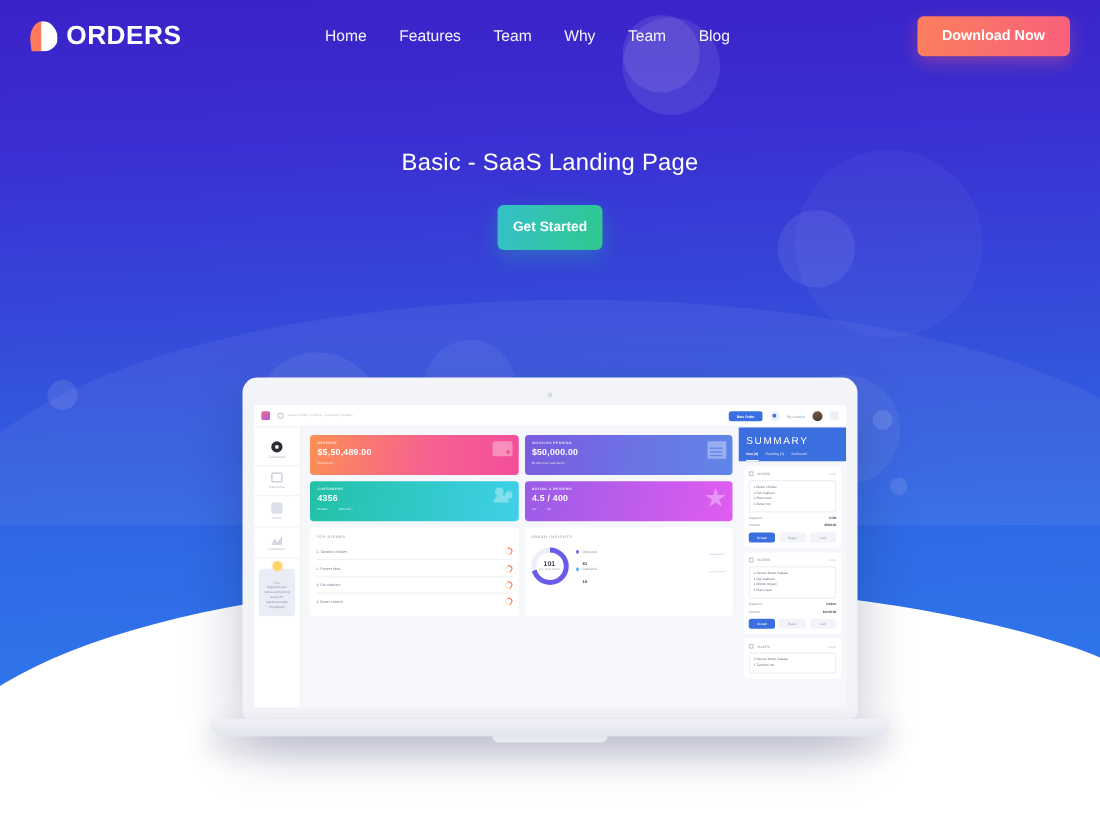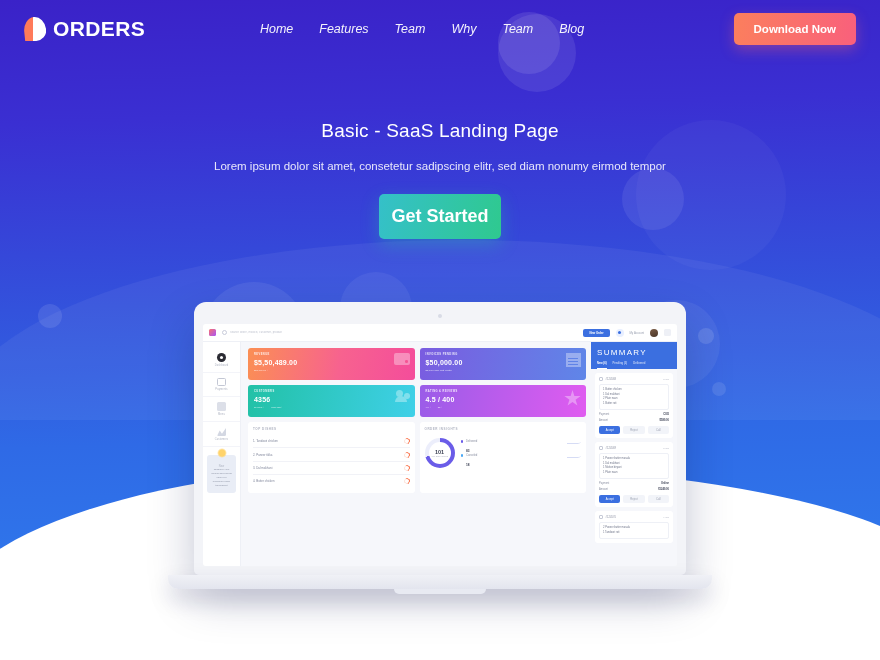--- a/index.html
+++ b/index.html
@@ -60,21 +60,21 @@
   .logo-mark .half-r{
     position:absolute; left:9px; top:0; width:13px; height:24px; overflow:hidden;
   }
   .logo-mark .half-r i{
     display:block; width:22px; height:24px; margin-left:-9px; background:#ffffff;
     border-radius:50% 50% 50% 0 / 58% 58% 42% 42%;
     transform:rotate(-6deg);
   }
   .logo-text{ color:#fff; font-size:21px; font-weight:bold; letter-spacing:.4px; }
 
-  .nav{ display:flex; gap:26px; margin-left:auto; margin-right:auto; padding-left:40px;font-style:italic; }
+  .nav{ display:flex; gap:26px; margin-left:auto; margin-right:auto; padding-left:40px; }
   .nav a{ color:#fff; font-size:12.5px; text-decoration:none; opacity:.94; font-weight:500; }
   .nav-blob{
     position:absolute; left:498px; top:12px; width:62px; height:62px;
     border-radius:50%; background:rgba(255,255,255,0.10); z-index:-1;
   }
   .dl-btn{
     margin-left:auto; margin-right:24px;
     background:linear-gradient(95deg,#fb7f5d 0%,#f9607c 100%);
     color:#fff; font-size:11.5px; font-weight:bold;
     padding:10px 20px; border:none; border-radius:5px; cursor:pointer;
@@ -83,21 +83,21 @@
   }
 
   
   .hero{ position:absolute; top:120px; left:0; width:880px; text-align:center; z-index:10; }
   .hero-sub{ color:#fff; font-size:19px; font-weight:400; letter-spacing:.2px; }
   .hero-title{ color:#fff; font-size:28px; font-weight:bold; margin-top:6px; letter-spacing:-.2px; }
   .hero-desc{ color:#e7e6fb; font-size:11.5px; margin-top:18px; font-weight:500; }
   .cta{
     margin-top:22px;
     background:linear-gradient(100deg,#35c0c9 0%,#2fc98f 100%);
-    color:#fff; font-size:18px; font-weight:bold;
+    color:#fff; font-size:11px; font-weight:bold;
     padding:12px 12px; border:none; border-radius:5px; cursor:pointer;
     box-shadow:0 6px 18px rgba(40,190,165,.32);
   }
 
   
   .laptop{ position:absolute; left:168px; top:302px; width:544px; z-index:12; }
   .lid{
     width:492px; margin:0 auto; background:#f3f4f8;
     border-radius:12px 12px 5px 5px; padding:12px 9px 9px 9px;
     box-shadow:0 22px 45px rgba(16,24,80,.25);
@@ -284,21 +284,20 @@
       <a href="#">Why</a>
       <a href="#">Team</a>
       <a href="#">Blog</a>
     </nav>
 
     <button class="dl-btn">Download Now</button>
   </div>
 
   <div class="hero">
     <div class="hero-sub">Basic - SaaS Landing Page</div>
-    <div class="hero-desc">Lorem ipsum dolor sit amet, consetetur sadipscing elitr, sed diam nonumy eirmod tempor</div>
     <button class="cta">Get Started</button>
   </div>
 
   <div class="laptop">
     <div class="lid">
       <div class="cam"></div>
       <div class="screen">
 
         <div class="d-top">
           <div class="d-logo"></div>

